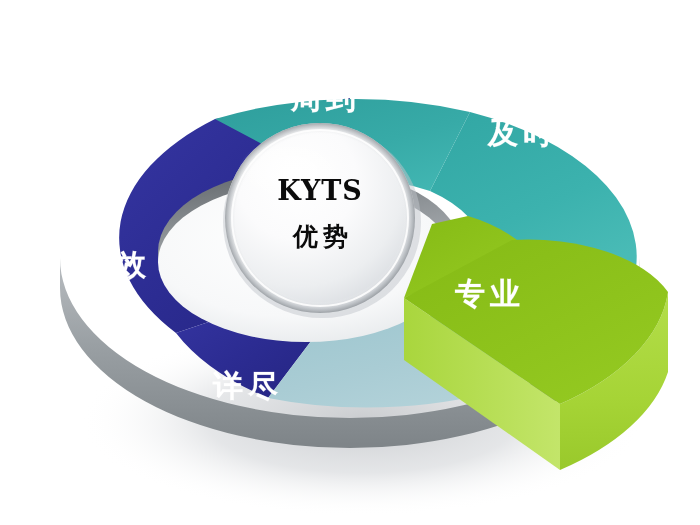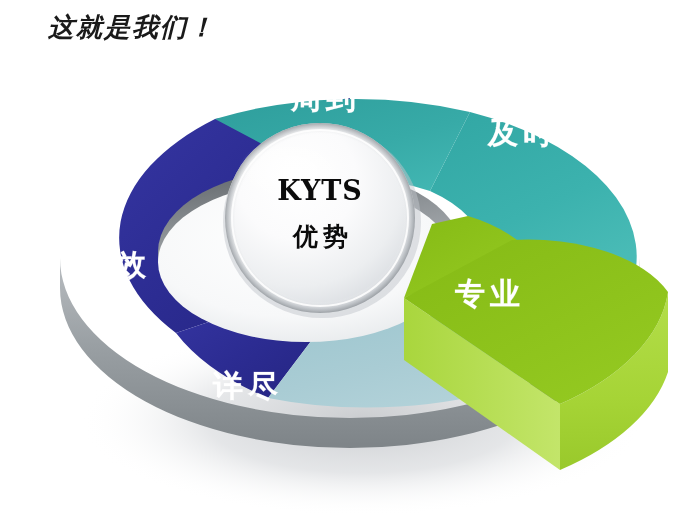--- a/index.html
+++ b/index.html
@@ -58,21 +58,20 @@
     font-weight: 700;
     fill: #0b0b0b;
     letter-spacing: 5px;
   }
 </style>
 </head>
 <body>
 
 <div id="stage">
 
-  <div id="title">这就是我们！</div>
 
   <svg id="chart-svg" viewBox="0 0 700 525">
     <defs>
 
       <radialGradient id="gShadow" cx="50%" cy="50%" r="50%">
         <stop offset="0%" stop-color="#b9bcc0" stop-opacity="0.75"></stop>
         <stop offset="55%" stop-color="#cacdd1" stop-opacity="0.50"></stop>
         <stop offset="100%" stop-color="#ffffff" stop-opacity="0"></stop>
       </radialGradient>
 

